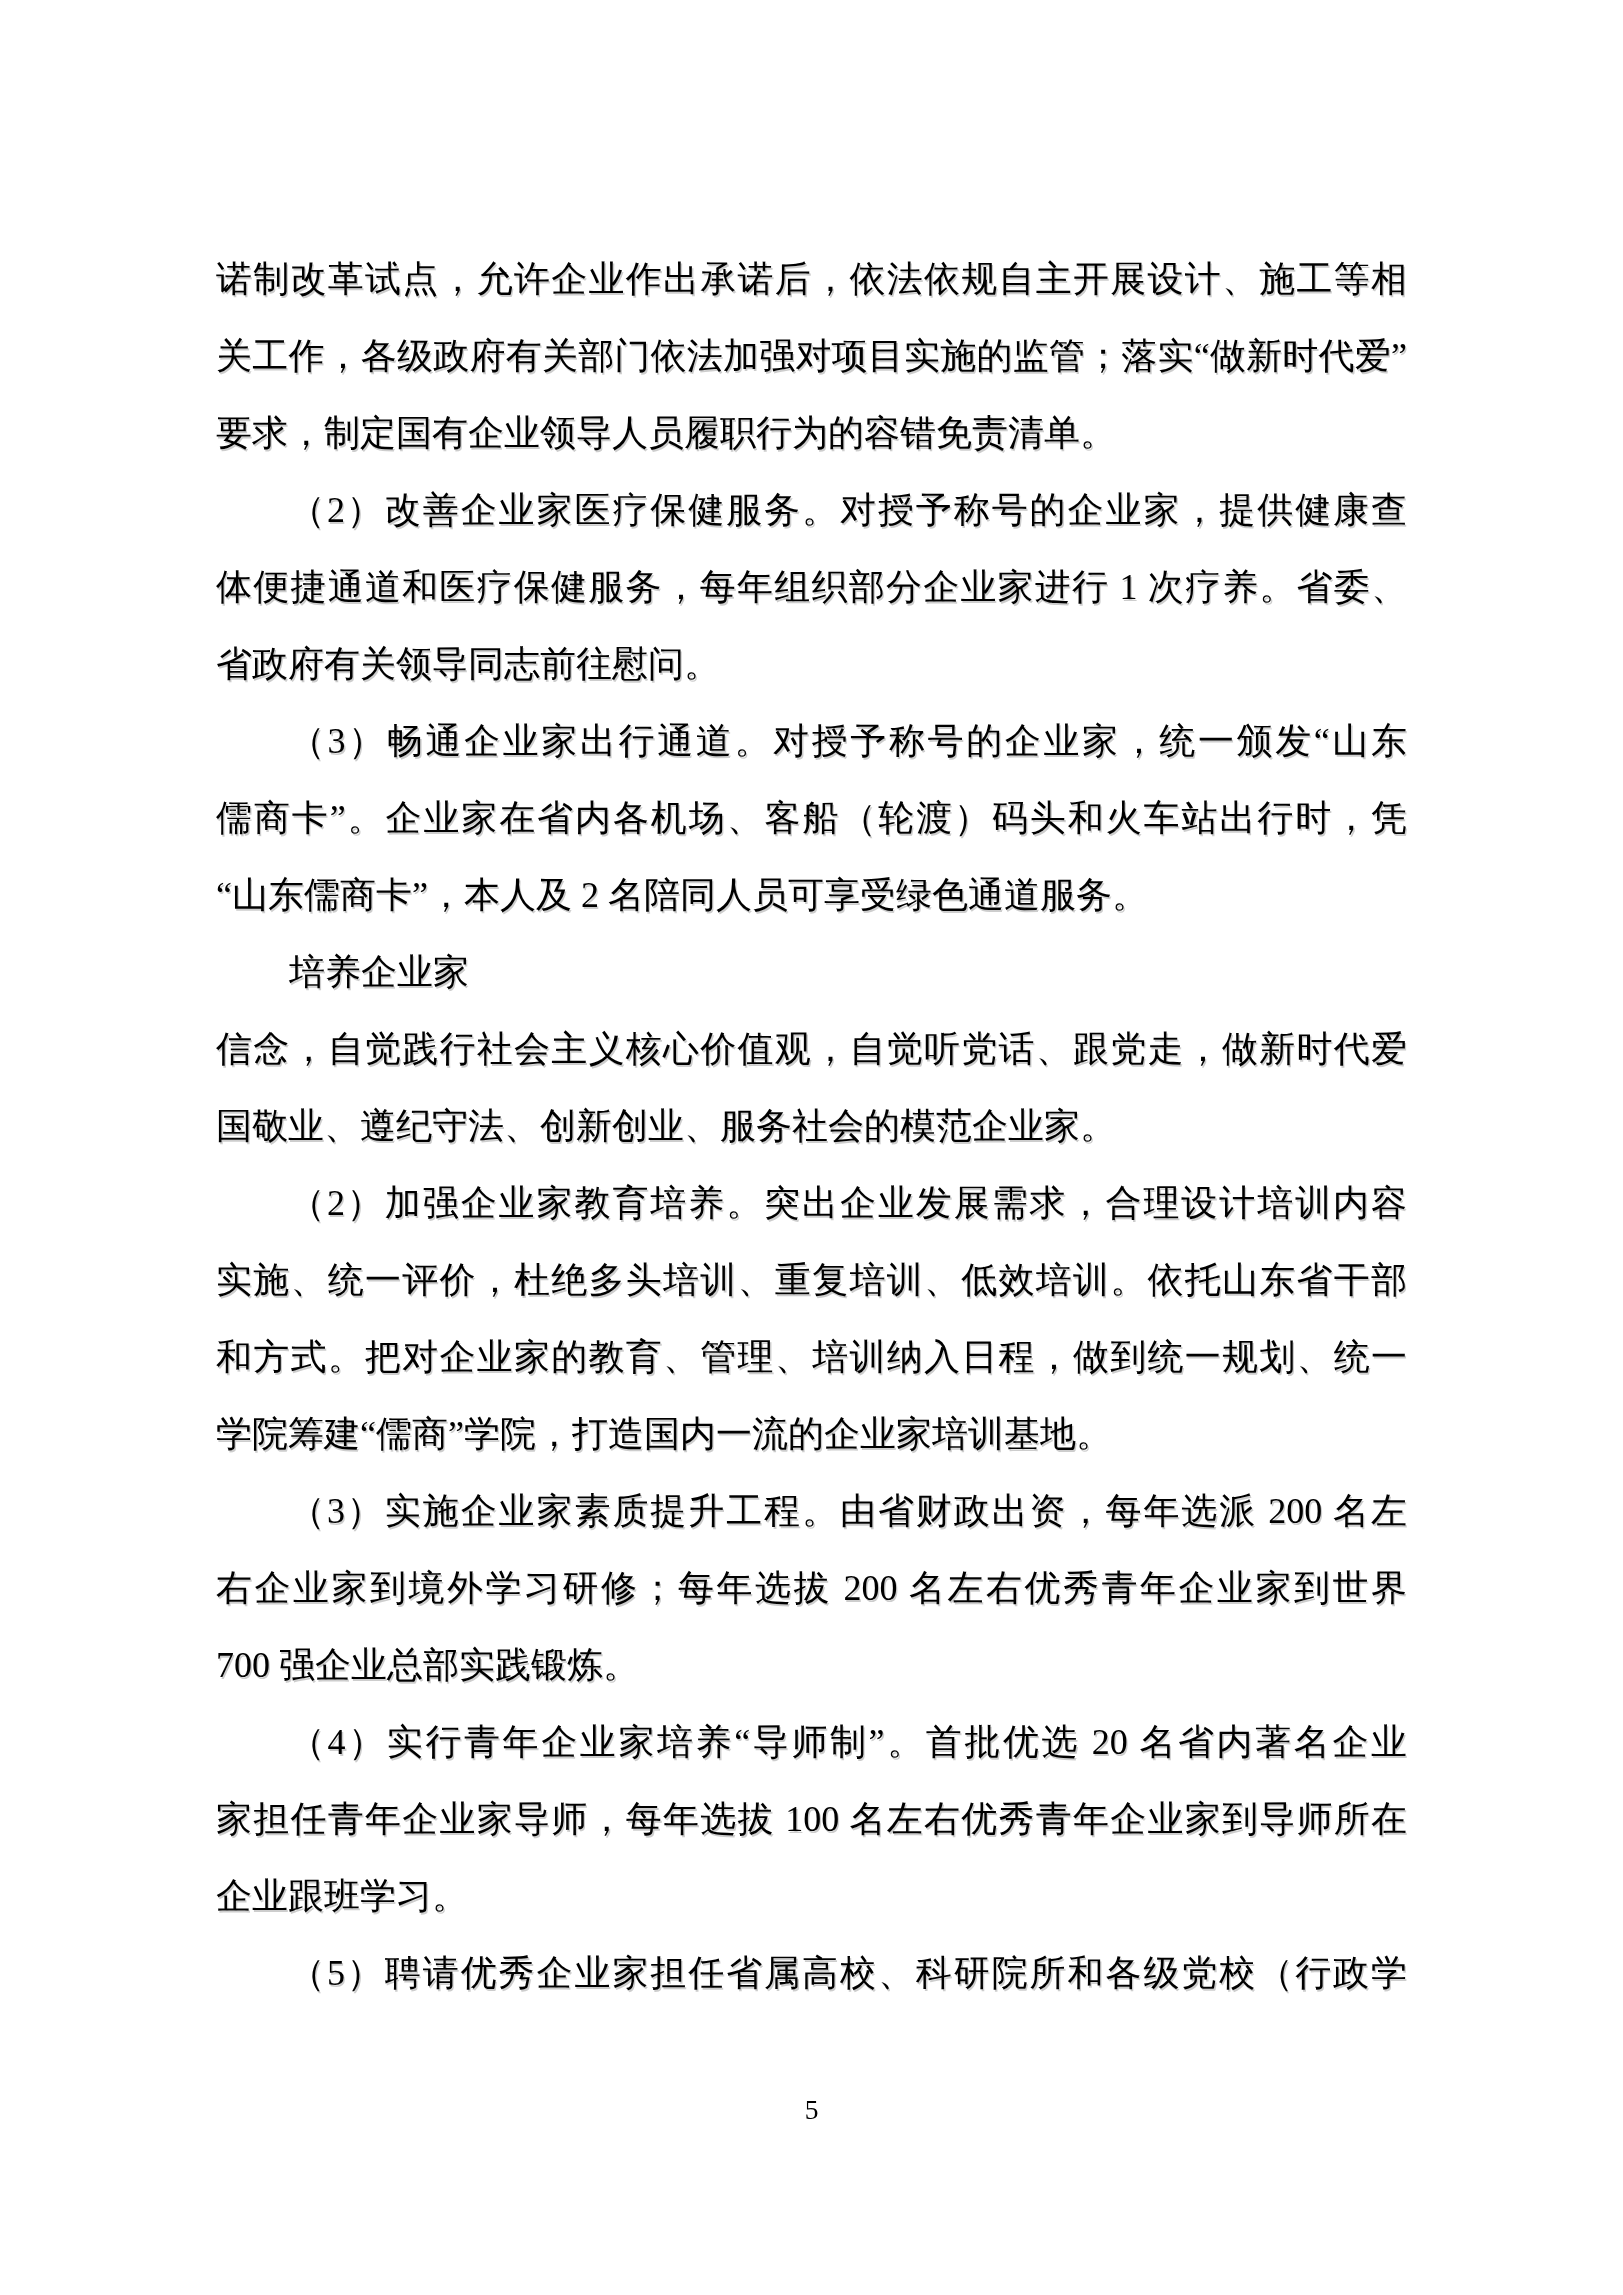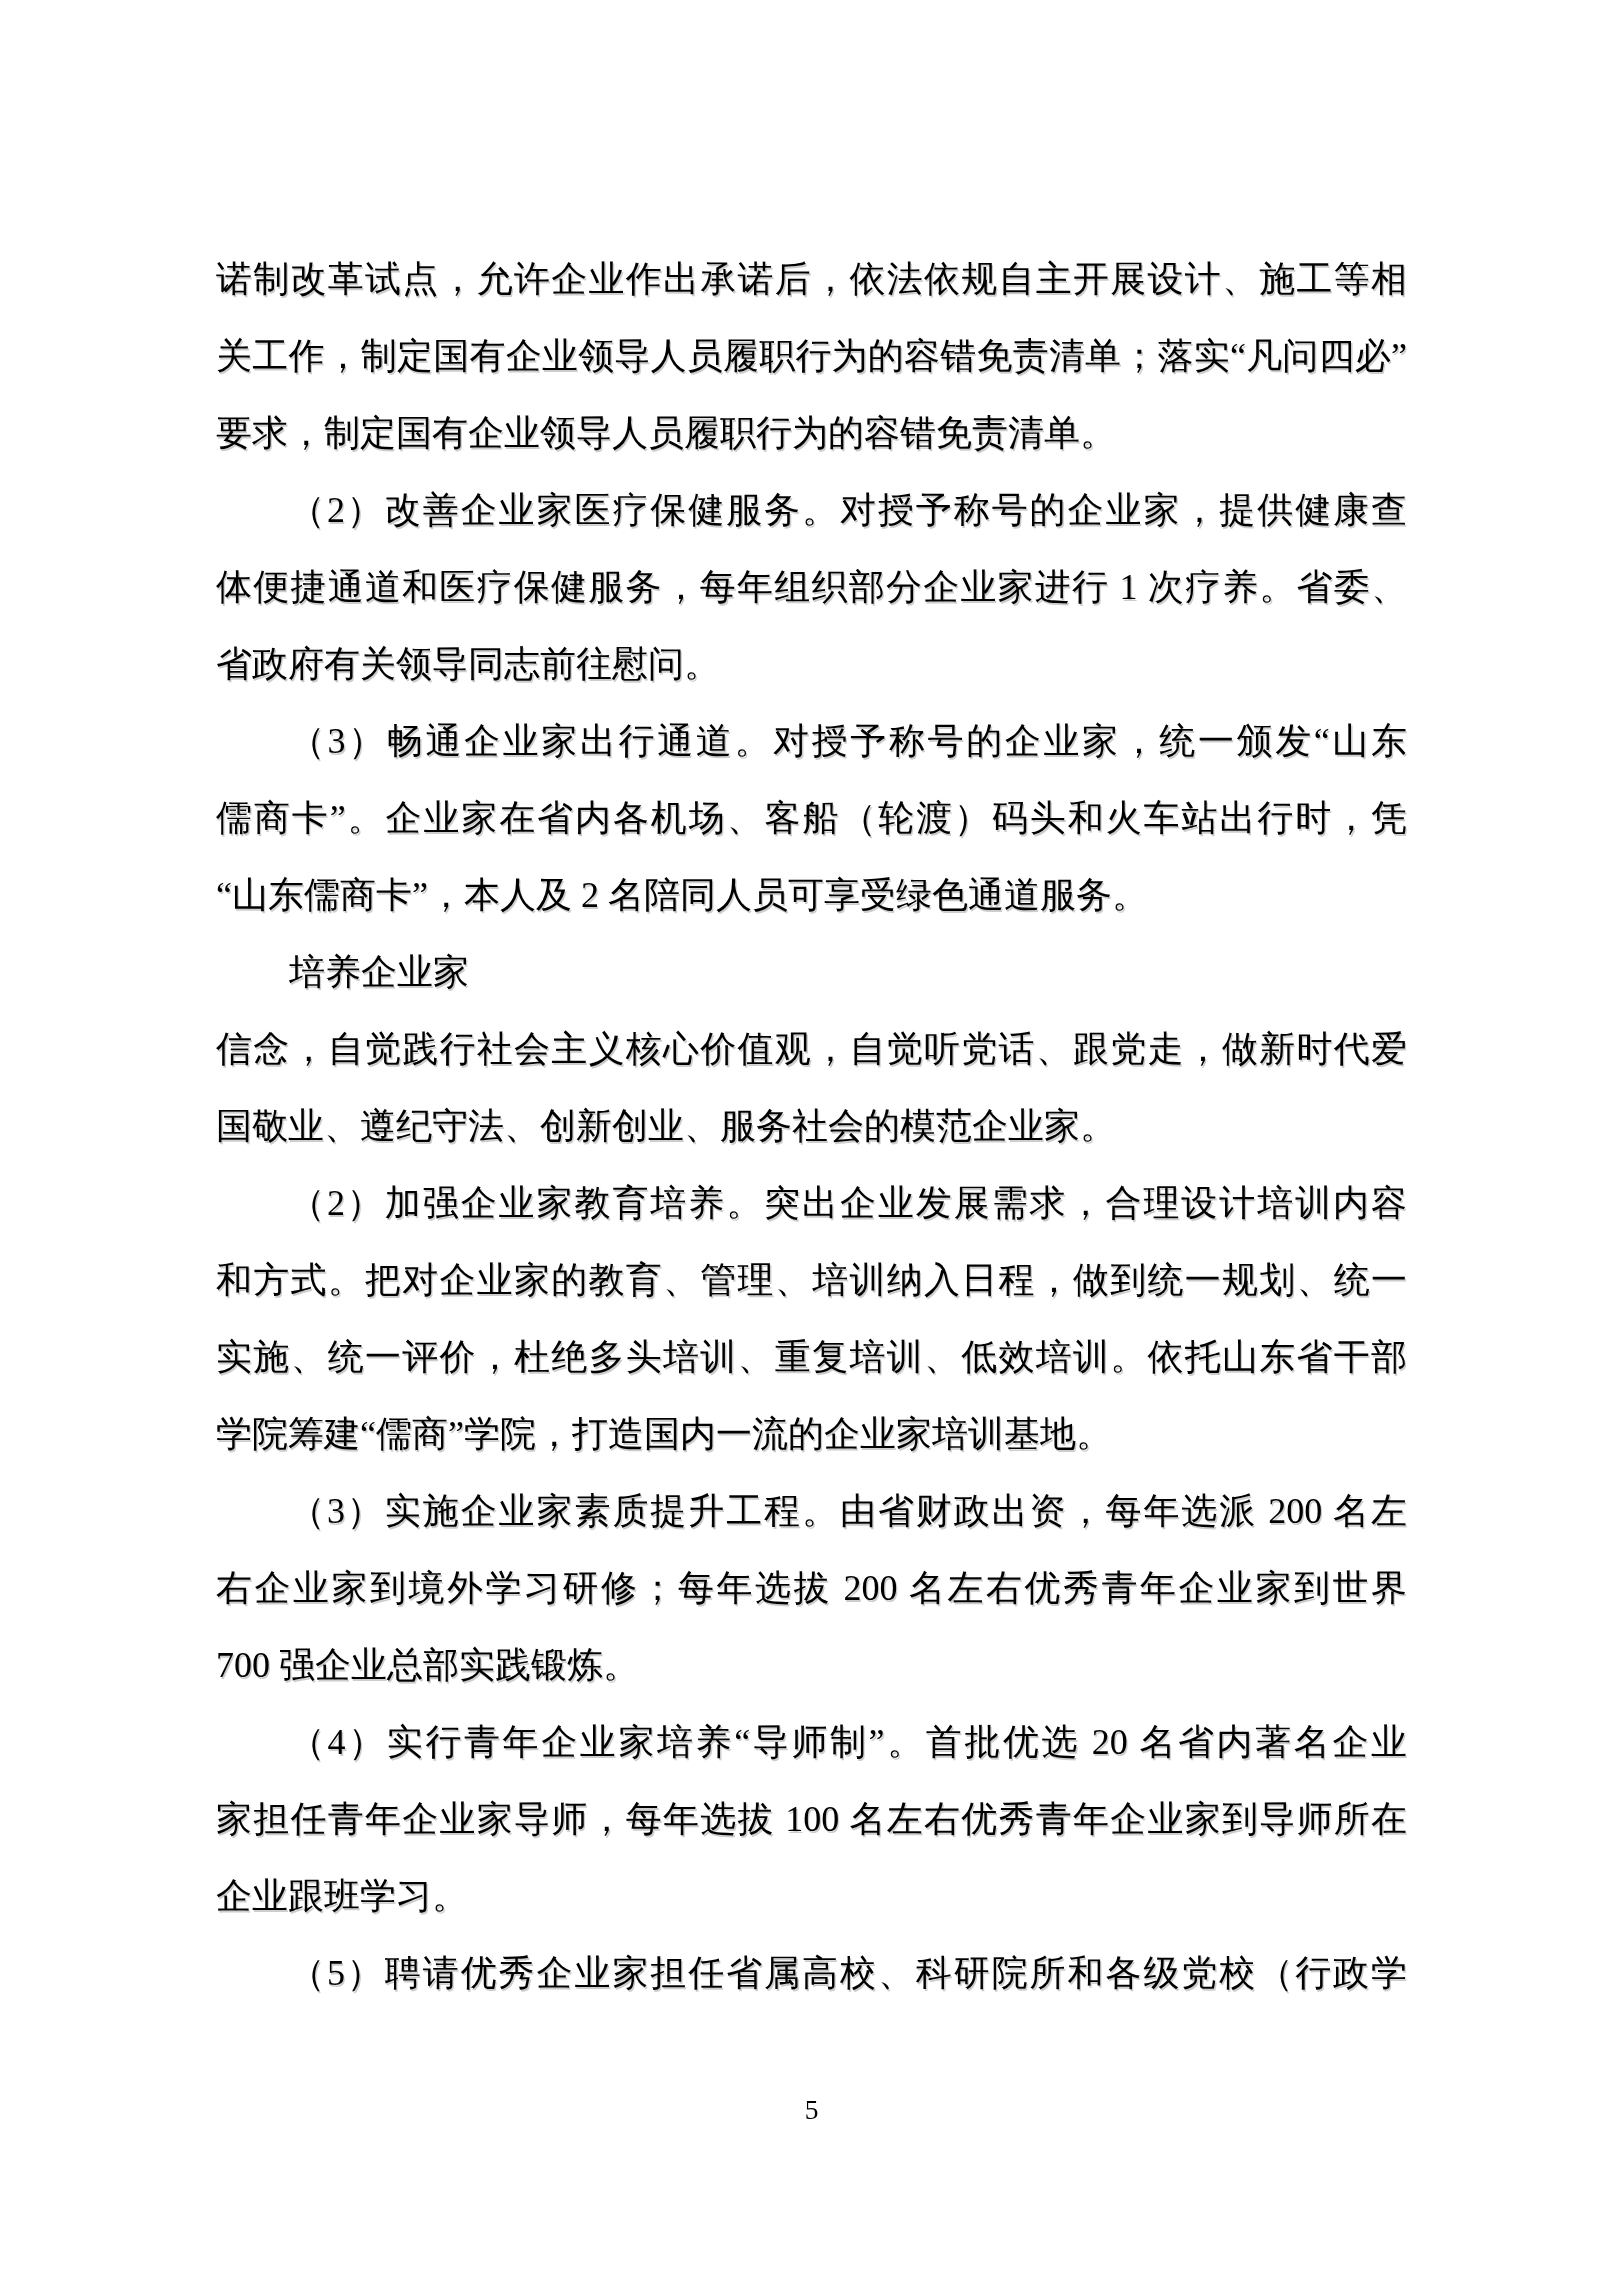--- a/index.html
+++ b/index.html
@@ -49,34 +49,34 @@
     line-height: 35px;
     color: #000000;
   }
 </style>
 </head>
 <body>
 
 <div class="page">
   <div class="text-block" id="text-block">
       <div class="line justify">诺制改革试点，允许企业作出承诺后，依法依规自主开展设计、施工等相</div>
-      <div class="line justify">关工作，制定国有企业领导人员履职行为的容错免责清单；落实“凡问四必”</div>
+      <div class="line justify">关工作，各级政府有关部门依法加强对项目实施的监管；落实“做新时代爱”</div>
       <div class="line">要求，制定国有企业领导人员履职行为的容错免责清单。</div>
       <div class="line indent justify">（2）改善企业家医疗保健服务。对授予称号的企业家，提供健康查</div>
       <div class="line justify">体便捷通道和医疗保健服务，每年组织部分企业家进行 1 次疗养。省委、</div>
       <div class="line">省政府有关领导同志前往慰问。</div>
       <div class="line indent justify">（3）畅通企业家出行通道。对授予称号的企业家，统一颁发“山东</div>
       <div class="line justify">儒商卡”。企业家在省内各机场、客船（轮渡）码头和火车站出行时，凭</div>
       <div class="line">“山东儒商卡”，本人及 2 名陪同人员可享受绿色通道服务。</div>
       <div class="line indent bold">培养企业家</div>
       <div class="line justify">信念，自觉践行社会主义核心价值观，自觉听党话、跟党走，做新时代爱</div>
       <div class="line">国敬业、遵纪守法、创新创业、服务社会的模范企业家。</div>
       <div class="line indent justify">（2）加强企业家教育培养。突出企业发展需求，合理设计培训内容</div>
+      <div class="line justify">实施、统一评价，杜绝多头培训、重复培训、低效培训。依托山东省干部</div>
       <div class="line justify">和方式。把对企业家的教育、管理、培训纳入日程，做到统一规划、统一</div>
-      <div class="line justify">实施、统一评价，杜绝多头培训、重复培训、低效培训。依托山东省干部</div>
       <div class="line">学院筹建“儒商”学院，打造国内一流的企业家培训基地。</div>
       <div class="line indent justify">（3）实施企业家素质提升工程。由省财政出资，每年选派 200 名左</div>
       <div class="line justify">右企业家到境外学习研修；每年选拔 200 名左右优秀青年企业家到世界</div>
       <div class="line">700 强企业总部实践锻炼。</div>
       <div class="line indent justify">（4）实行青年企业家培养“导师制”。首批优选 20 名省内著名企业</div>
       <div class="line justify">家担任青年企业家导师，每年选拔 100 名左右优秀青年企业家到导师所在</div>
       <div class="line">企业跟班学习。</div>
       <div class="line indent justify">（5）聘请优秀企业家担任省属高校、科研院所和各级党校（行政学</div>
     </div>
   <div class="footer">5</div>

